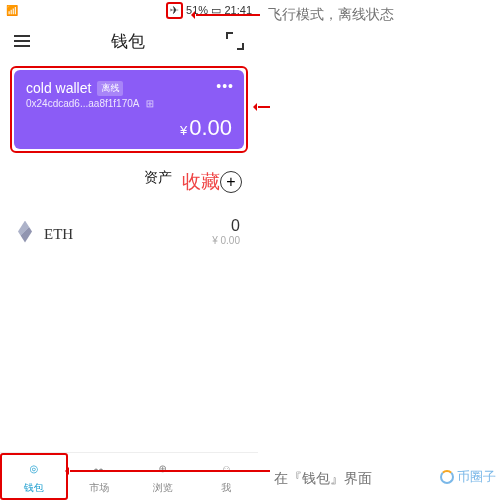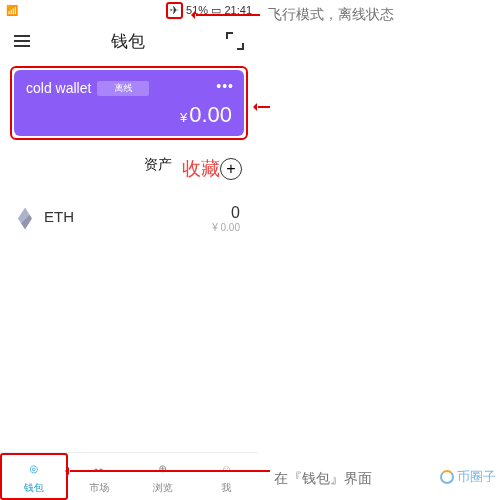--- a/index.html
+++ b/index.html
@@ -67,21 +67,21 @@
   border-radius: 6px;
   padding: 10px 12px 8px;
   color: #fff;
   position: relative;
 }
 .wallet-name-row { display: flex; align-items: center; gap: 6px; }
 .wallet-name { font-size: 14px; }
 .wallet-tag {
   background: rgba(255,255,255,0.25);
   font-size: 9px;
-  padding: 1px 17px;
+  padding: 1px 4px;
   border-radius: 2px;
 }
 .wallet-addr { font-size: 10px; opacity: 0.85; margin-top: 2px; }
 .wallet-more { position: absolute; top: 8px; right: 10px; font-size: 14px; letter-spacing: 1px; }
 .wallet-balance { text-align: right; font-size: 22px; margin-top: 6px; font-weight: 300; }
 .wallet-balance .cur { font-size: 13px; margin-right: 2px; }
 .assets-row {
   display: flex; justify-content: flex-end; align-items: center;
   padding: 12px 16px 8px;
 }
@@ -89,21 +89,21 @@
 .tab-active { color: #111; font-weight: 500; }
 .tab-inactive { color: #ef4444; font-size: 19px; }
 .add-circle {
   width: 22px; height: 22px; border: 1.5px solid #333; border-radius: 50%;
   display: flex; align-items: center; justify-content: center; font-size: 16px;
 }
 .asset-item {
   display: flex; align-items: center; justify-content: space-between;
   padding: 14px 18px;
 }
-.asset-left { display: flex; align-items: flex-start; gap: 12px; }
+.asset-left { display: flex; align-items: flex-end; gap: 12px; font-family: Liberation Serif, serif; }
 .eth-icon {
   width: 14px; height: 22px;
   background: linear-gradient(135deg, #8a92b2 50%, #62688f 50%);
   clip-path: polygon(50% 0%, 100% 50%, 50% 100%, 0% 50%);
   opacity: 0.7;
 }
 .asset-name { font-size: 15px; color: #333; }
 .asset-right { text-align: right; }
 .asset-amount { font-size: 16px; color: #333; }
 .asset-fiat { font-size: 10px; color: #aaa; }
@@ -175,20 +175,24 @@
       <div class="scan-icon"></div>
     </div>
   </div>
 
   <div class="wallet-card-wrap">
     <div class="wallet-card">
       <div class="wallet-name-row">
         <span class="wallet-name">cold wallet</span>
         <span class="wallet-tag">离线</span>
       </div>
+      <div class="wallet-addr">
+        <span>0x24cdcad6...aa8f1f170A</span>
+        <span style="margin-left:4px;opacity:.8;">⊞</span>
+      </div>
       <div class="wallet-more">•••</div>
       <div class="wallet-balance">
         <span class="cur">¥</span><span>0.00</span>
       </div>
     </div>
   </div>
 
   <div class="assets-row">
     <div class="assets-tabs">
       <span class="tab-active">资产</span>

